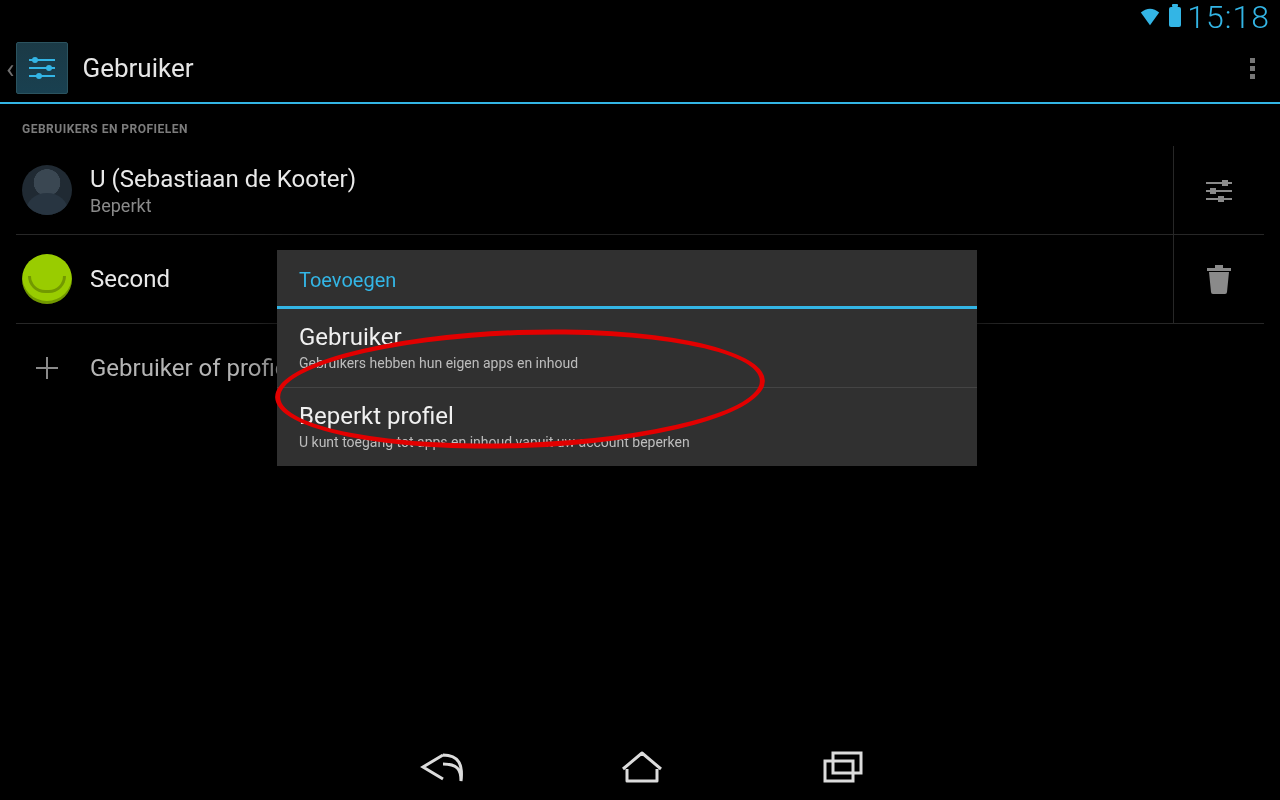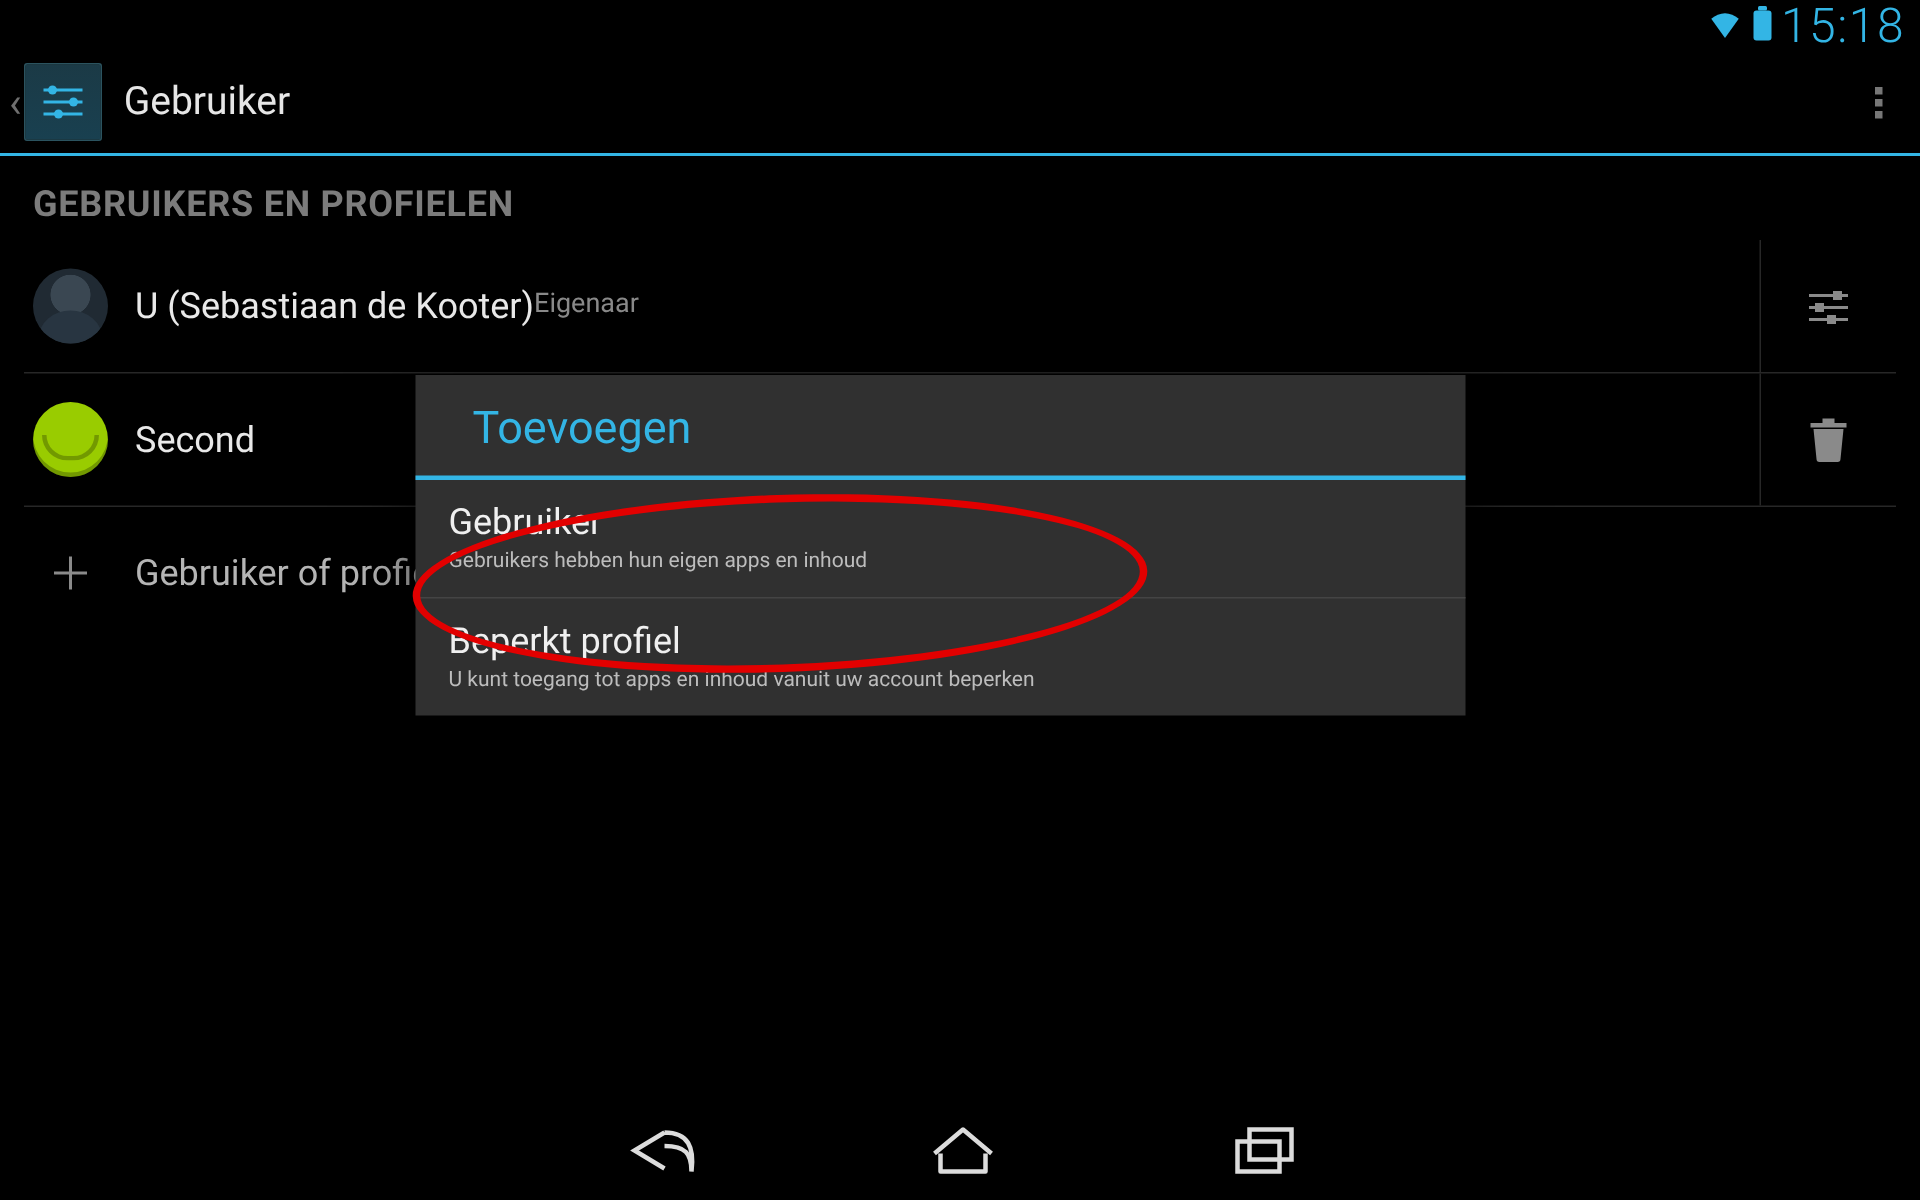--- a/index.html
+++ b/index.html
@@ -35,55 +35,55 @@
   }
   .ab-title{color:#e6e6e6;font-size:26px;font-weight:400;margin-left:14px}
   .ab-overflow{margin-left:auto;width:44px;height:68px;display:flex;flex-direction:column;align-items:center;justify-content:center;gap:3px;cursor:pointer}
   .ab-overflow span{width:5px;height:5px;background:#777;}
   
   .content{
     position:absolute;top:104px;bottom:62px;left:0;right:0;
     padding:0 16px;
   }
   .section-header{
-    color:#7c7c7c;font-size:24px;font-weight:700;letter-spacing:0.5px;
+    color:#7c7c7c;font-size:12px;font-weight:700;letter-spacing:0.5px;
     padding:18px 0 10px 6px;
   }
   .list{width:100%;}
   .row{
     display:flex;align-items:center;min-height:88px;
     border-bottom:1px solid #272727;
   }
   .row:last-child{border-bottom:none}
   .row .avatar{width:50px;height:50px;border-radius:50%;margin:0 18px 0 6px;flex-shrink:0}
   .av-gray{background:radial-gradient(circle at 50% 35%, #3a4752 0 32%, #202a33 33% 100%);position:relative;overflow:hidden}
   .av-gray:after{content:"";position:absolute;bottom:-14px;left:4px;right:4px;height:36px;background:#283541;border-radius:50% 50% 0 0}
   .av-green{background:#99cc00;box-shadow:inset 0 -3px 0 rgba(0,0,0,.25)}
   .av-green:after{content:"";display:block;width:32px;height:14px;border:3px solid rgba(0,0,0,.25);border-top:none;border-radius:0 0 20px 20px;margin:22px auto 0}
-  .row .texts{display:flex;flex-direction:row}
+  .row .texts{display:flex;flex-direction:column}
   .row .primary{color:#e9e9e9;font-size:24px;font-weight:400}
   .row .secondary{color:#8a8a8a;font-size:18px;margin-top:2px}
   .row .action{
     margin-left:auto;width:90px;height:88px;border-left:1px solid #272727;
     display:flex;align-items:center;justify-content:center;cursor:pointer;
   }
   .add-row .plus{
     width:50px;height:50px;margin:0 18px 0 6px;display:flex;align-items:center;justify-content:center;color:#8a8a8a;
   }
   .add-row .plus svg{display:block}
   .add-row .primary{color:#b5b5b5;font-size:24px}
   
   .scrim{position:absolute;inset:0;}
   .dialog{
     position:absolute;left:277px;top:250px;width:700px;
     background:#303030;box-shadow:0 8px 40px rgba(0,0,0,.7);
   }
   .dlg-title{
-    color:#33b5e5;font-size:30px;font-weight:400;
-    padding:18px 22px 14px 38px;border-bottom:3px solid #33b5e5;
+    color:#33b5e5;font-size:20px;font-weight:400;
+    padding:18px 22px 14px 22px;border-bottom:3px solid #33b5e5;
   }
   .dlg-item{
     padding:14px 11px 16px 22px;border-bottom:1px solid #444;
     cursor:pointer;
   }
   .dlg-item:last-child{border-bottom:none}
   .dlg-item .primary{color:#f0f0f0;font-size:24px}
   .dlg-item .secondary{color:#bdbdbd;font-size:14px;margin-top:4px}
   
   .navbar{
@@ -136,21 +136,21 @@
 </div>
 
 <div class="content">
   <div class="section-header">GEBRUIKERS EN PROFIELEN</div>
   <div class="list">
 
     <div class="row">
       <div class="avatar av-gray"></div>
       <div class="texts">
         <span class="primary">U (Sebastiaan de Kooter)</span>
-        <span class="secondary">Eigenaar</span>
+        <span class="secondary">Beperkt</span>
       </div>
       <div class="action">
         <svg width="34" height="34" viewBox="0 0 34 34">
           <line x1="4" y1="10" x2="30" y2="10" stroke="#8a8a8a" stroke-width="2"></line>
             <rect x="20" y="7" width="6" height="6" fill="#8a8a8a"></rect>
           <line x1="4" y1="18" x2="30" y2="18" stroke="#8a8a8a" stroke-width="2"></line>
             <rect x="8" y="15" width="6" height="6" fill="#8a8a8a"></rect>
           <line x1="4" y1="26" x2="30" y2="26" stroke="#8a8a8a" stroke-width="2"></line>
             <rect x="16" y="23" width="6" height="6" fill="#8a8a8a"></rect>
         </svg>

